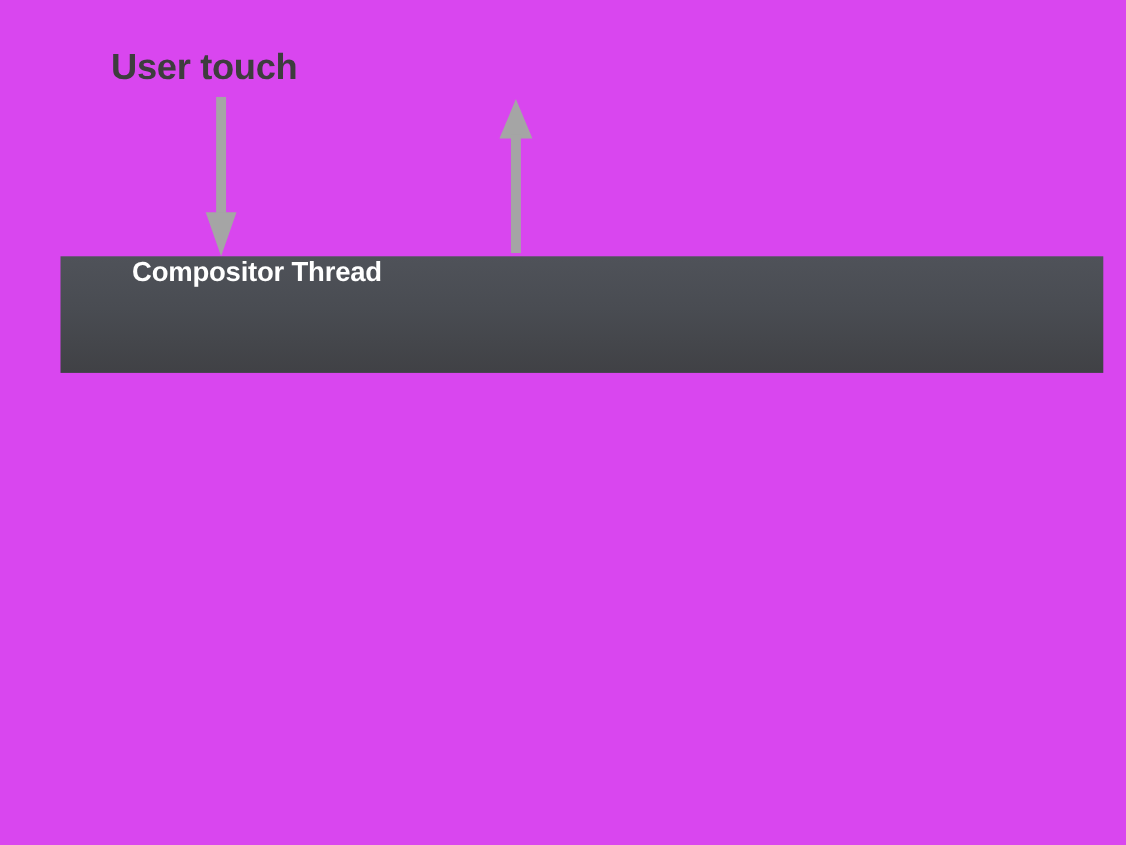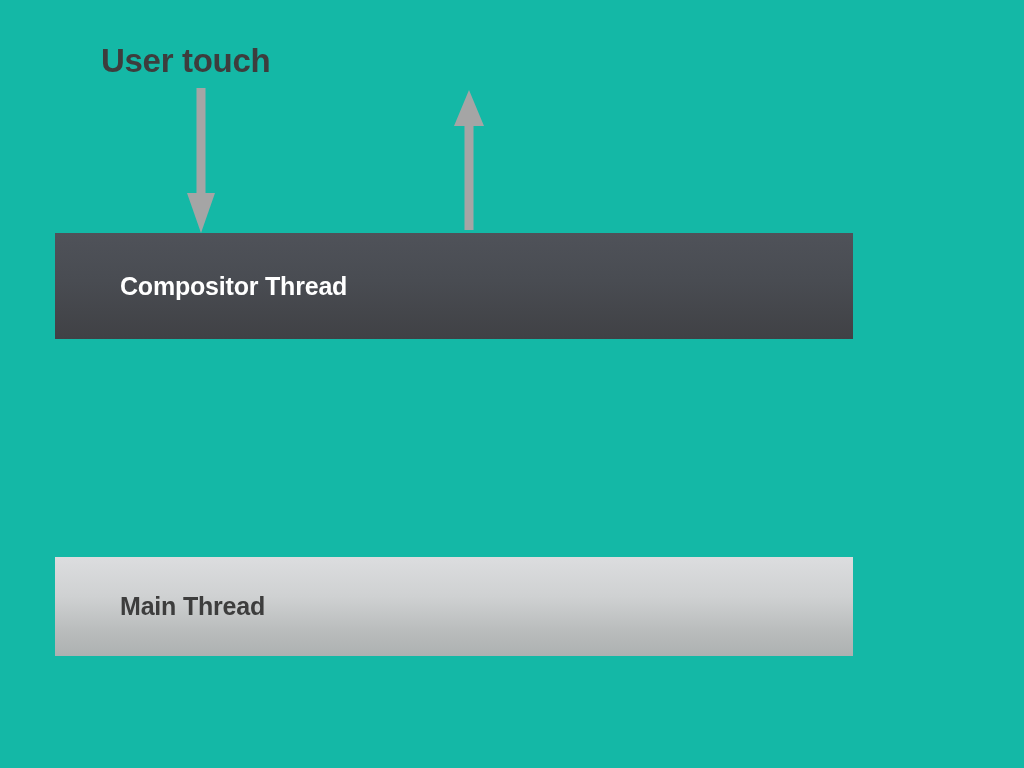--- a/index.html
+++ b/index.html
@@ -12,21 +12,21 @@
     height: 768px;
     position: relative;
     overflow: hidden;
     font-family: "Liberation Sans", sans-serif;
     -webkit-font-smoothing: antialiased;
   }
 
   .canvas {
     position: absolute;
     inset: 0;
-    background: #14b8a6;
+    background: #d946ef;
   }
 
   
   .annotation-label {
     position: absolute;
     font-family: "Liberation Sans", sans-serif;
     font-weight: bold;
     font-size: 33px;
     line-height: 40px;
     color: #3d3d3d;
@@ -56,23 +56,23 @@
     left: 443px;
     top: 88px;
     width: 52px;
     height: 142px;
   }
 
   
   .thread-bar {
     position: absolute;
     left: 55px;
-    width: 798px;
+    width: 948px;
     display: flex;
-    align-items: center;
+    align-items: flex-start;
   }
   .thread-bar-label {
     font-family: "Liberation Sans", sans-serif;
     font-weight: bold;
     font-size: 25px;
     letter-spacing: -0.2px;
     white-space: nowrap;
     margin-left: 65px;
   }
 
@@ -113,17 +113,14 @@
     <svg width="52" height="142" viewBox="0 0 52 142" xmlns="http://www.w3.org/2000/svg">
       <polygon points="26,2 41,38 11,38" fill="#a5a5a5"></polygon>
       <rect x="21.5" y="34" width="9" height="108" fill="#a5a5a5"></rect>
     </svg>
   </div>
 
   <div class="thread-bar" id="bar-compositor-thread">
     <span class="thread-bar-label">Compositor Thread</span>
   </div>
 
-  <div class="thread-bar" id="bar-main-thread">
-    <span class="thread-bar-label">Main Thread</span>
-  </div>
 
 </div>
 
 </body></html>

